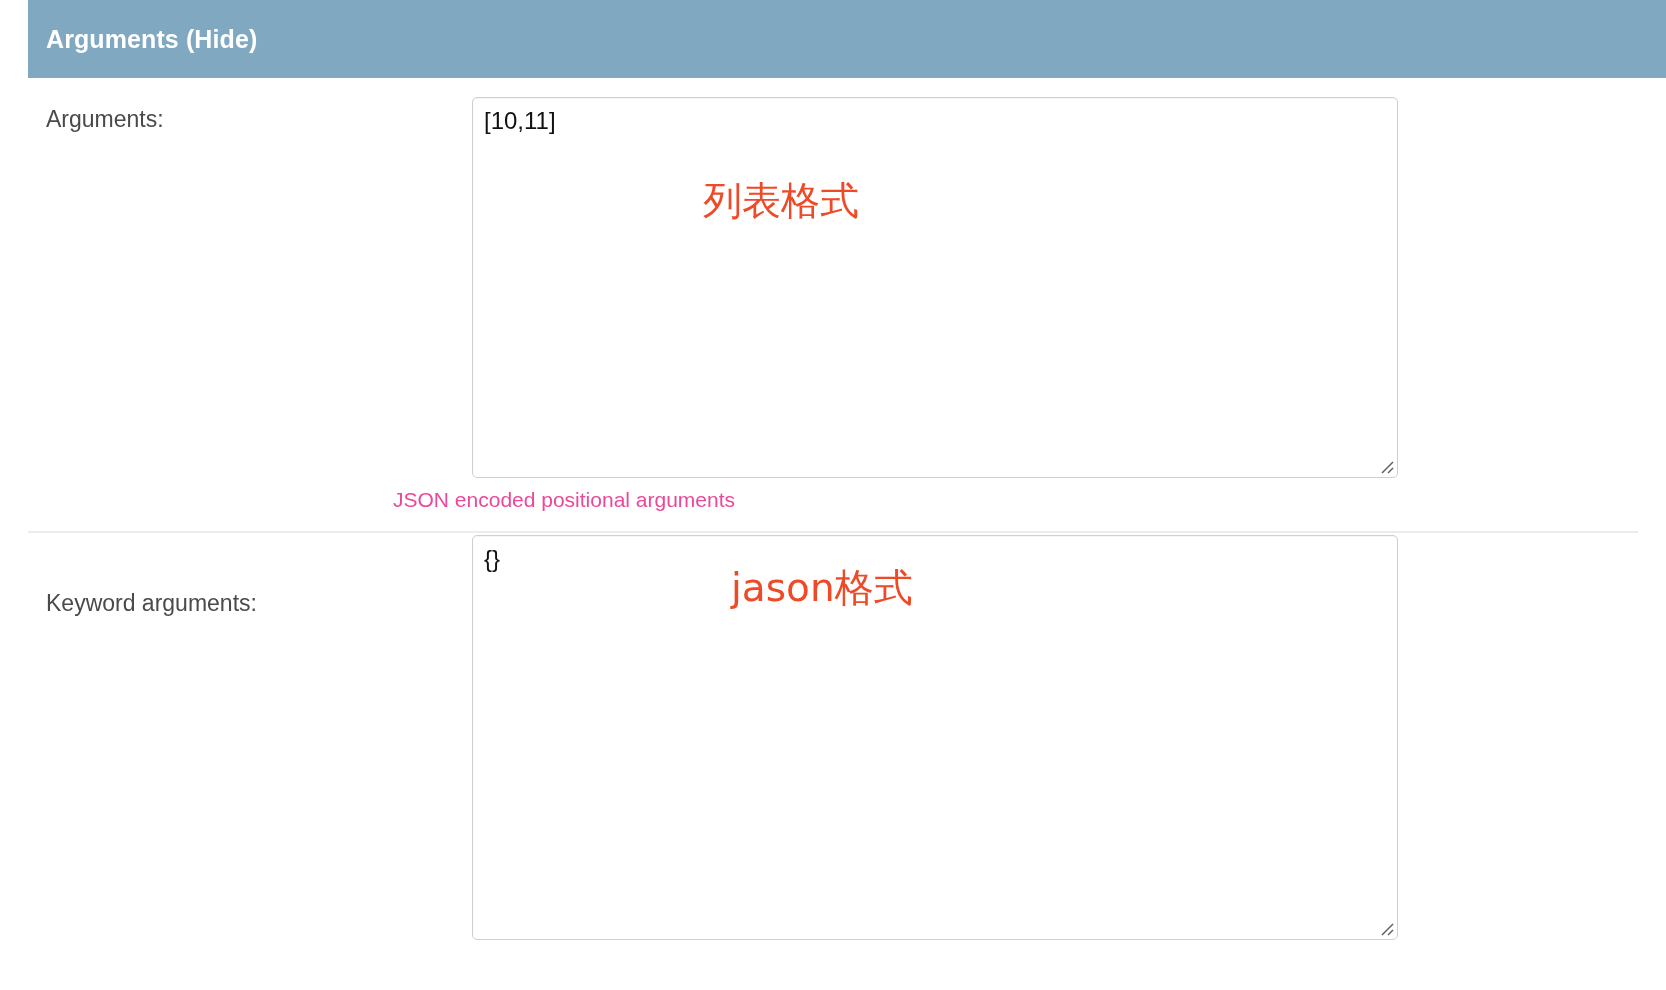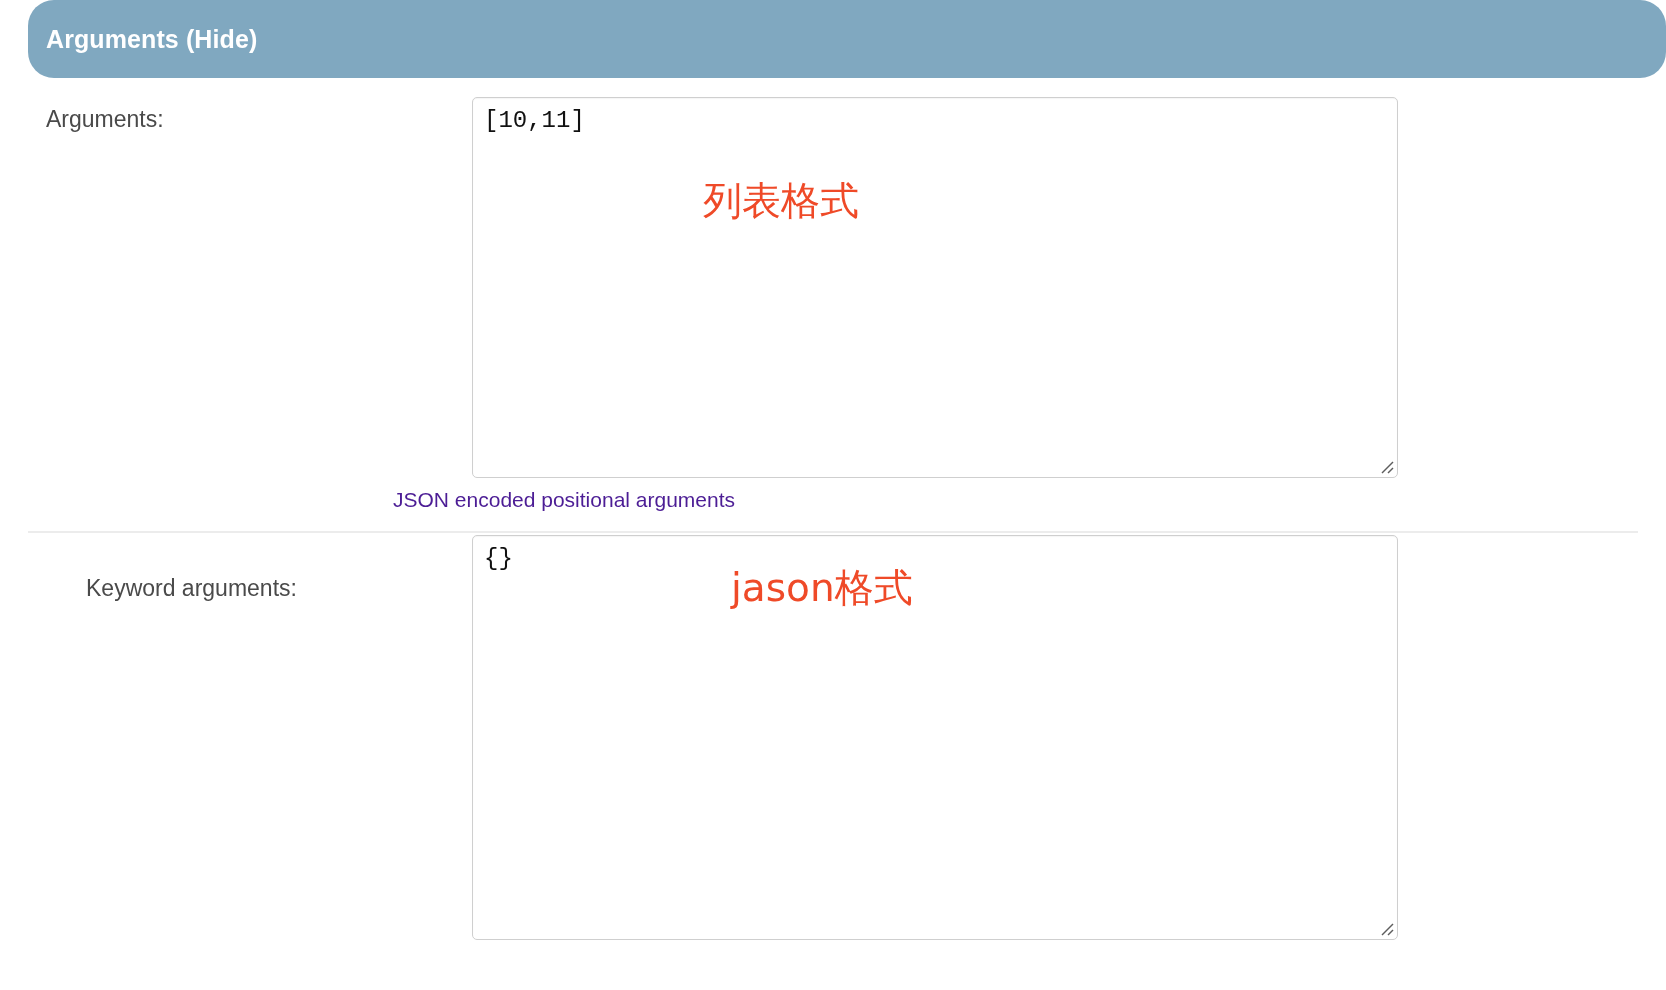--- a/index.html
+++ b/index.html
@@ -27,21 +27,20 @@
     position: absolute;
     left: 28px;
     top: 0px;
     width: 1638px;
     height: 78px;
     background: #80a8c0;
     display: flex;
     align-items: center;
     box-sizing: border-box;
     padding-left: 18px;
-    border-radius: 26px;
   }
   .panel-header-title {
     color: #ffffff;
     font-size: 25px;
     font-weight: bold;
     letter-spacing: 0.1px;
     white-space: nowrap;
   }
 
   
@@ -55,21 +54,21 @@
 
   .field-label {
     position: absolute;
     left: 46px;
     font-size: 23px;
     color: #4a4a4a;
     white-space: nowrap;
     line-height: 1;
   }
   .row-1 .field-label { top: 30px; }
-  .row-2 .field-label { top: 46px; margin-left: 40px; }
+  .row-2 .field-label { top: 61px; }
 
   
   .textarea-wrap {
     position: absolute;
     left: 472px;
   }
   .row-1 .textarea-wrap { top: 19px; }
   .row-2 .textarea-wrap { top: 4px; }
 
   .textarea-box {
@@ -83,21 +82,21 @@
   }
   .row-1 .textarea-box { height: 381px; }
   .row-2 .textarea-box { height: 405px; }
 
   .textarea-value {
     position: absolute;
     left: 11px;
     top: 8px;
     font-size: 24px;
     color: #111111;
-    font-family: Liberation Mono, monospace;
+    font-family: Liberation Sans, sans-serif;
     line-height: 1.25;
     white-space: pre;
   }
 
   
   .annotation {
     position: absolute;
     color: #ef4a28;
     font-size: 39px;
     white-space: nowrap;
@@ -115,21 +114,21 @@
     width: 16px;
     height: 16px;
     pointer-events: auto;
   }
   .resize-grip svg { display: block; }
 
   .help-text {
     position: absolute;
     left: 393px;
     font-size: 21px;
-    color: #4c1d95;
+    color: #ec4899;
     white-space: nowrap;
     line-height: 1;
   }
   .row-1 .help-text { top: 411px; }
   .row-2 .help-text { top: 432px; }
 
   
   .row-divider {
     position: absolute;
     left: 28px;

